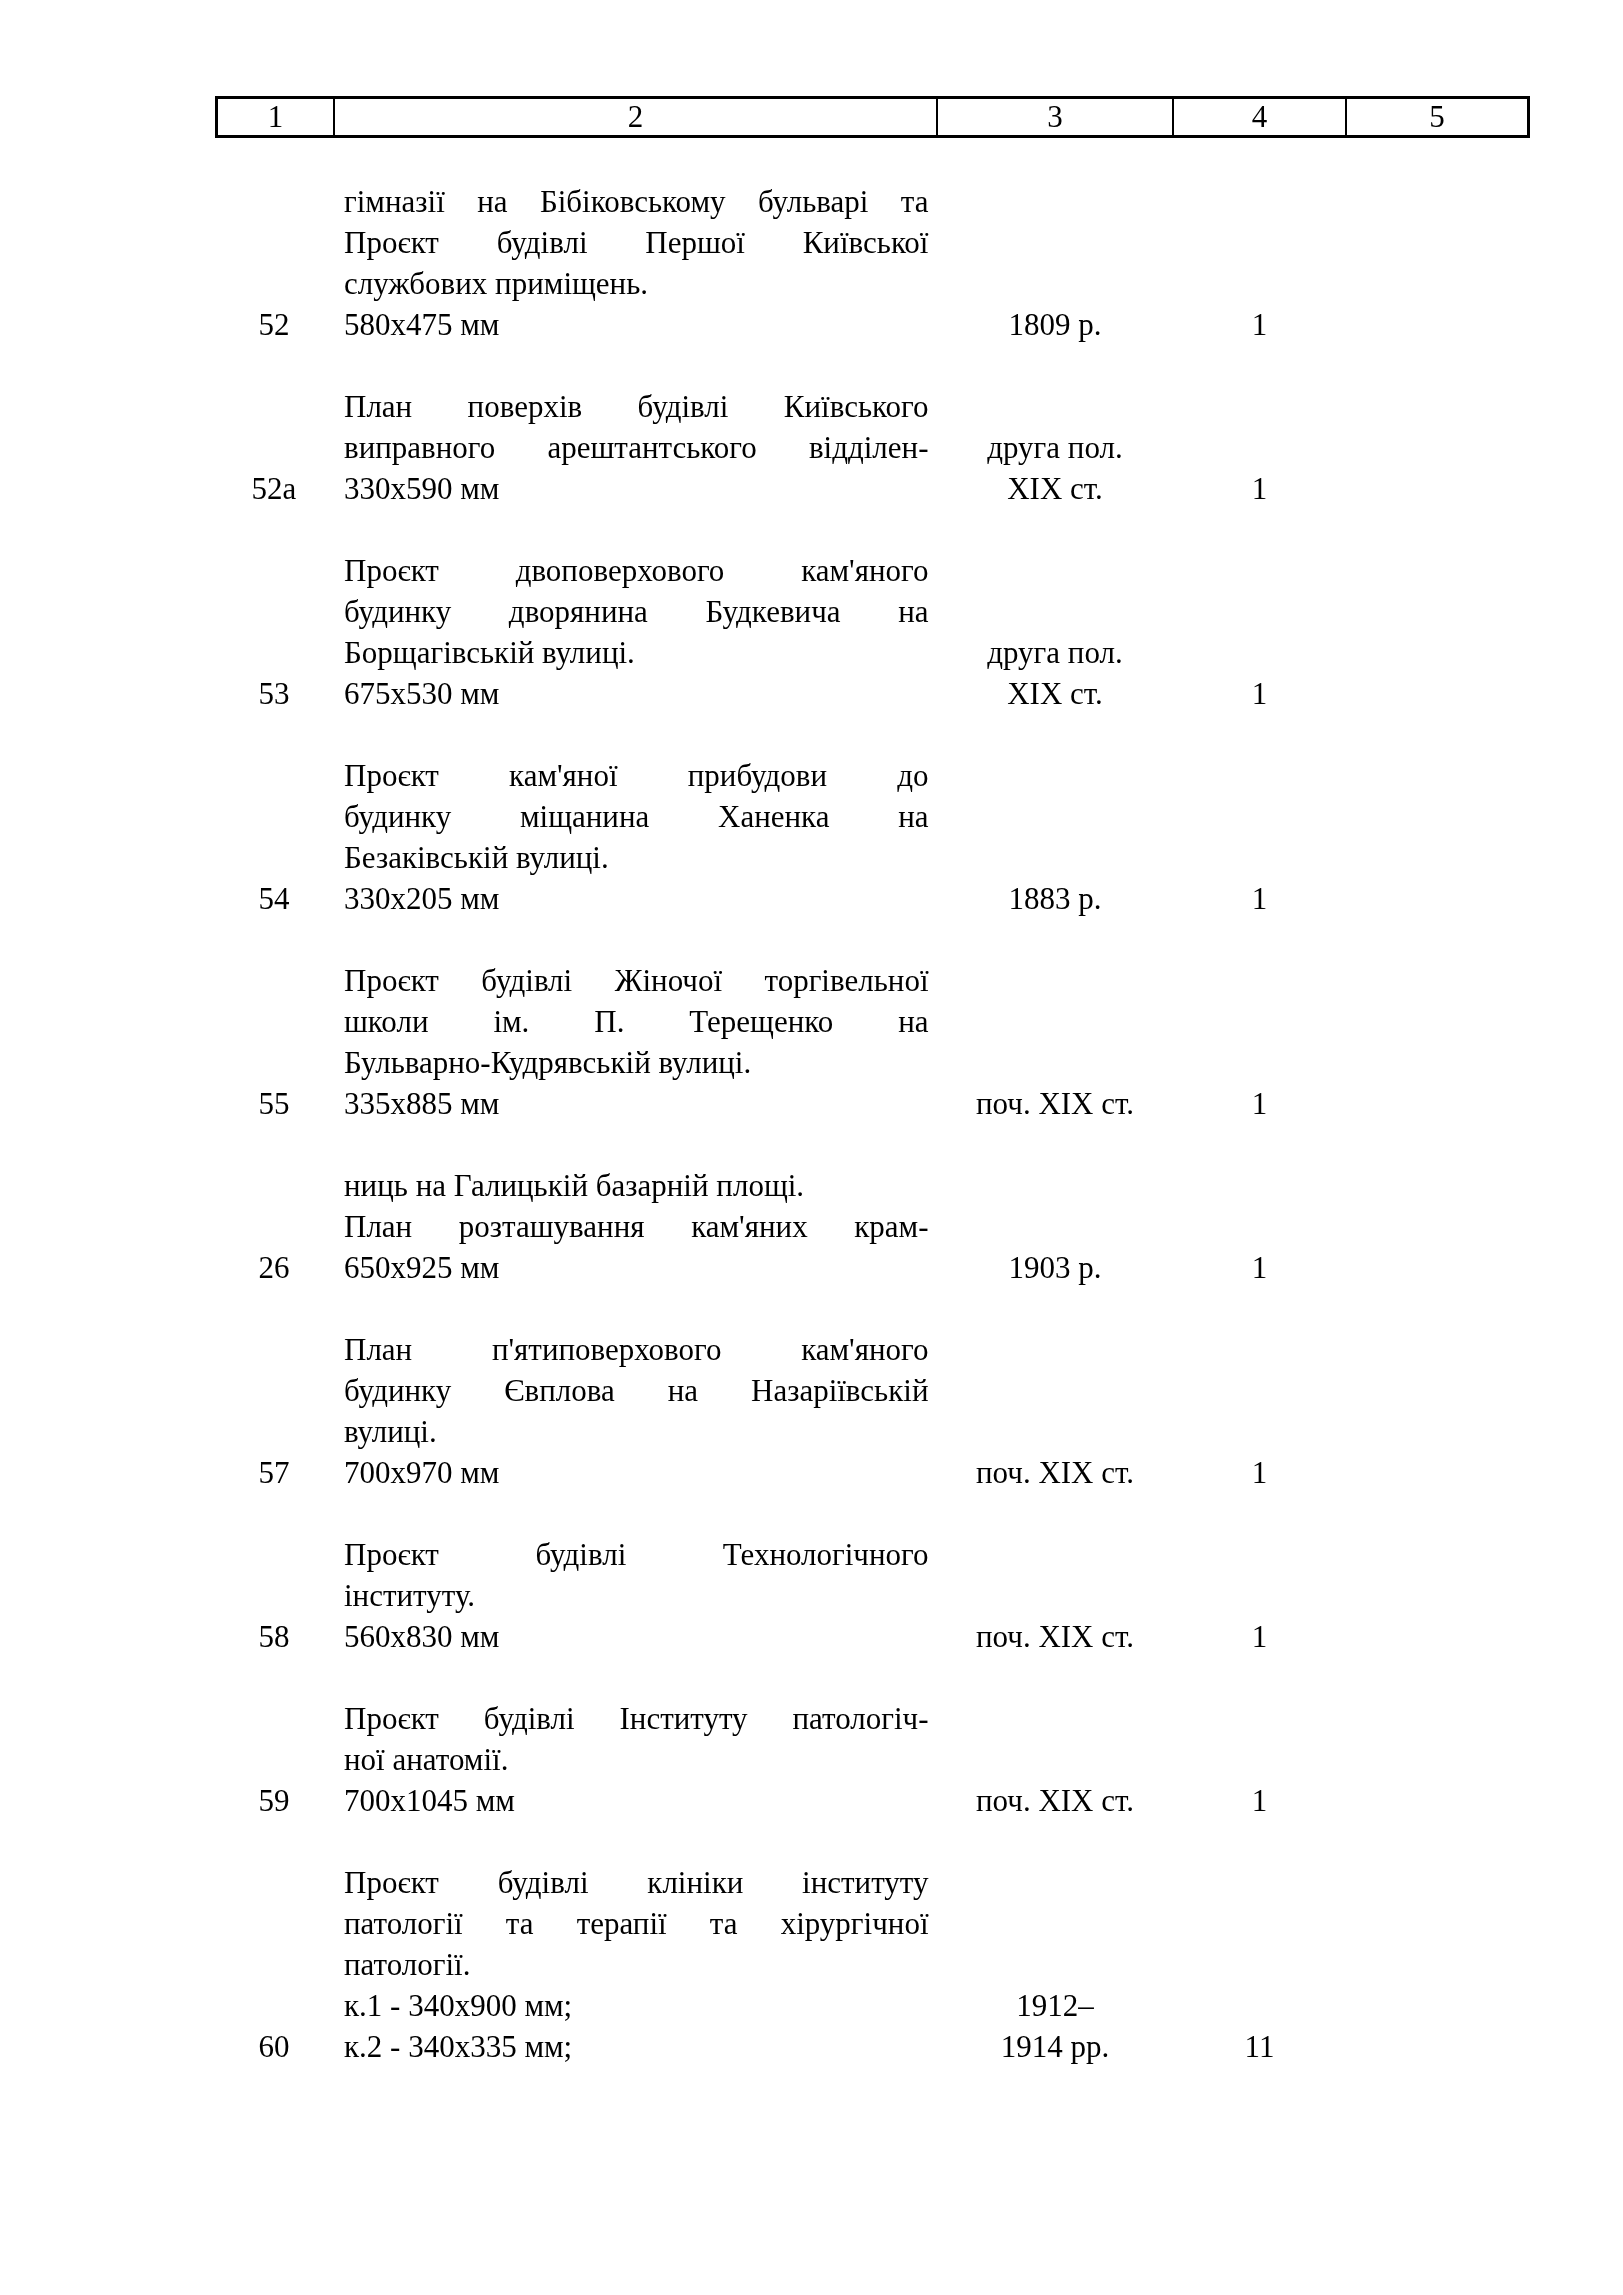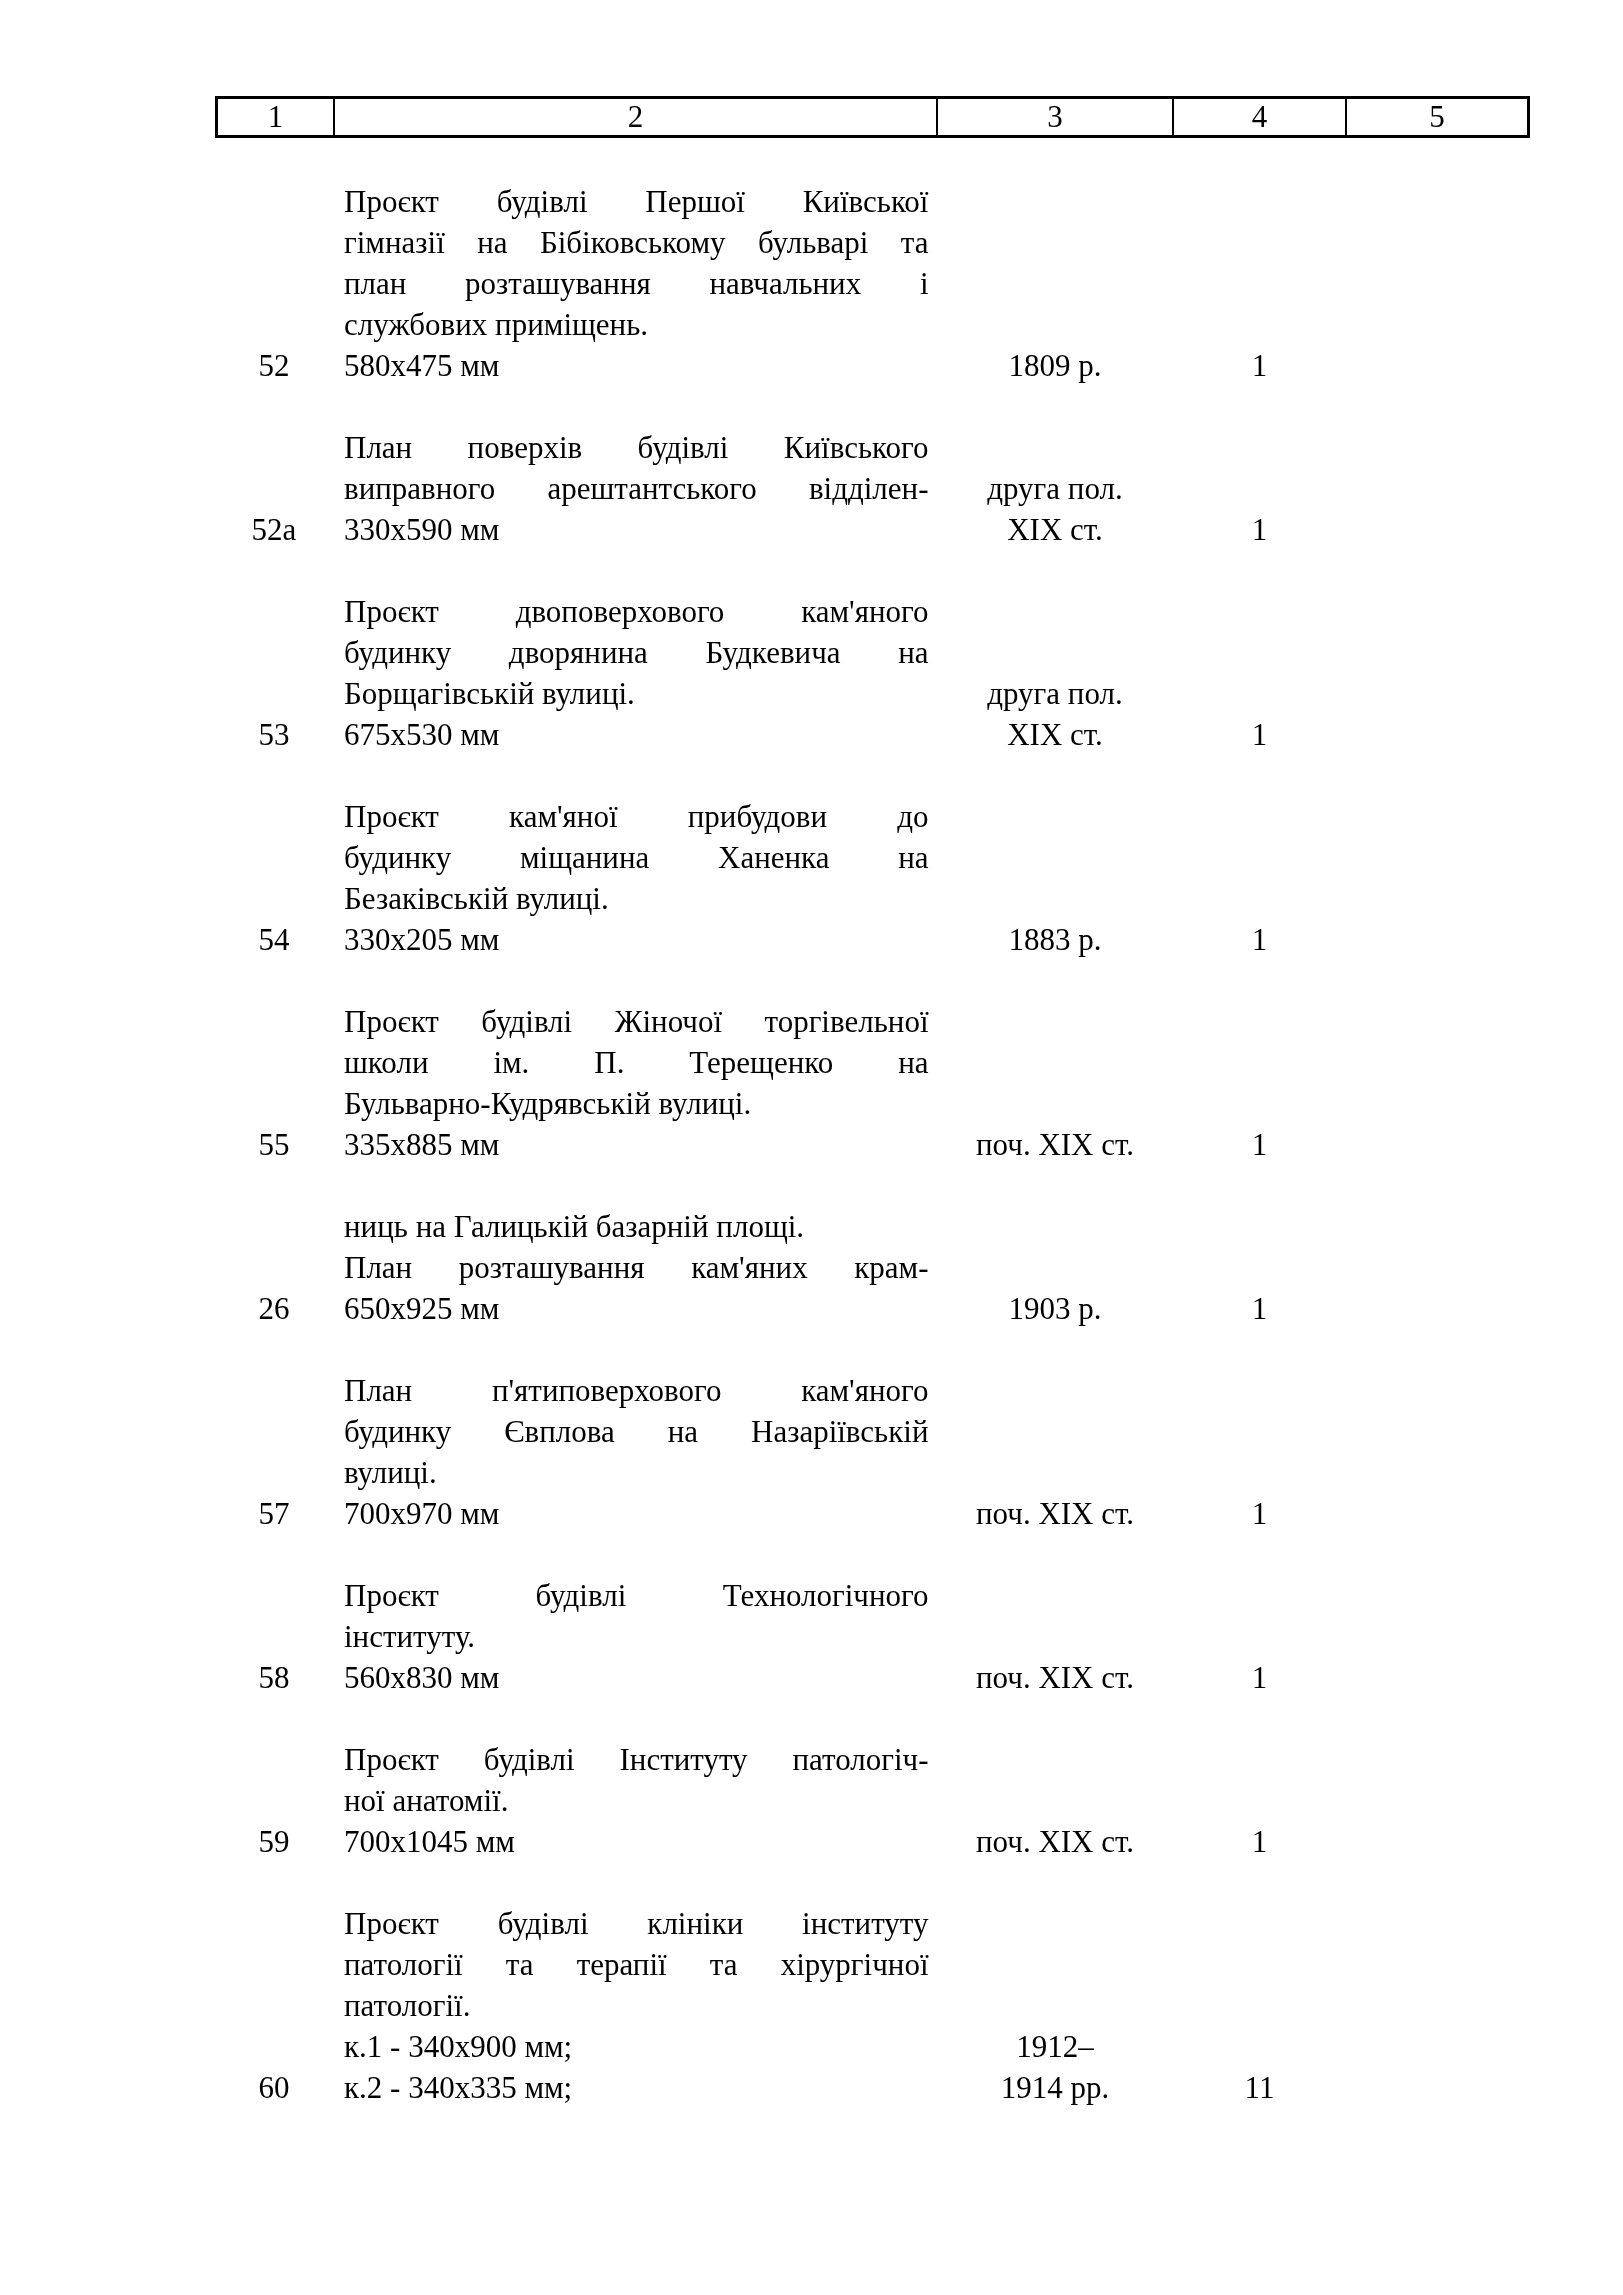--- a/index.html
+++ b/index.html
@@ -35,23 +35,22 @@
     <div class="hcell h3">3</div>
     <div class="hcell h4">4</div>
     <div class="hcell h5">5</div>
   </div>
 
   <div class="rows">
 
     <div class="row">
       <div class="c1">52</div>
       <div class="c2">
+        <div class="ln j">гімназії на Бібіковському бульварі та</div>
         <div class="ln j">Проєкт будівлі Першої Київської</div>
-        <div class="ln j">гімназії на Бібіковському бульварі та</div>
-        <div class="ln j">план розташування навчальних і</div>
         <div class="ln">службових приміщень.</div>
         <div class="ln">580х475 мм</div>
       </div>
       <div class="c3">
         <div class="ln">1809 р.</div>
       </div>
       <div class="c4">1</div>
       <div class="c5"></div>
     </div>
 

